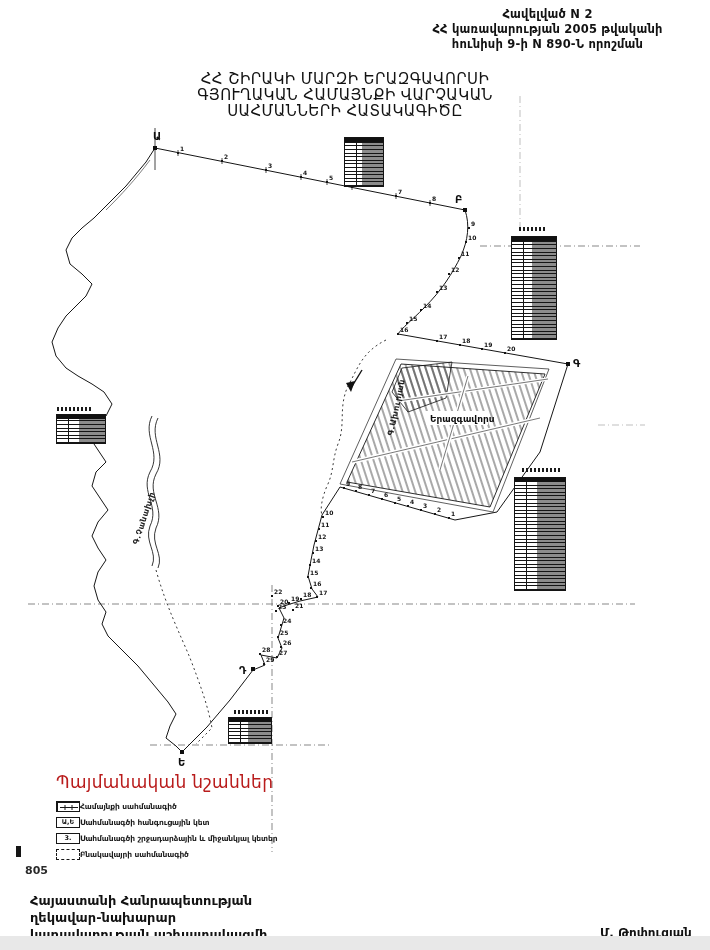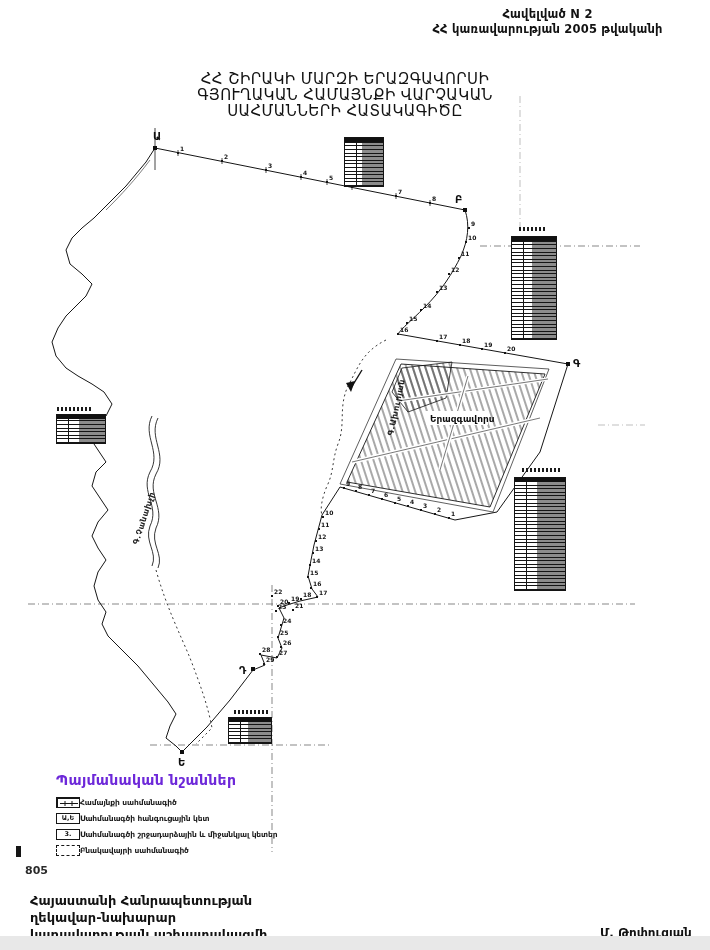--- a/index.html
+++ b/index.html
@@ -26,21 +26,21 @@
     font-size:12px;font-weight:bold;color:#121212;
   }
   .pagenum{
     position:absolute;left:25px;top:864px;font-size:11px;font-weight:bold;color:#2a2a2a;
   }
   .margin-mark{
     position:absolute;left:16px;top:846px;width:5px;height:11px;background:#151515;
   }
   
   .legend{position:absolute;left:56px;top:772px;width:260px;}
-  .legend-h{font-size:14px;font-weight:bold;color:#6d28d9;margin-bottom:6px;letter-spacing:0.3px;}
+  .legend-h{font-size:17px;font-weight:normal;color:#b91c1c;margin-bottom:6px;letter-spacing:0.3px;}
   .leg-item{display:flex;align-items:center;height:16px;}
   .leg-icon{
     width:24px;height:11px;border:1px solid #161616;box-sizing:border-box;flex:0 0 auto;
     display:flex;align-items:center;justify-content:center;
     font-size:6.5px;font-weight:bold;color:#161616;background:#fff;
   }
   .leg-icon.dashed{border-style:dashed;}
   .leg-label{font-size:7.5px;font-weight:bold;color:#1d1d1d;letter-spacing:-0.1px;}
   
   .micro-table{
@@ -70,20 +70,21 @@
   .town{font:bold 9px "DejaVu Sans","Liberation Sans",sans-serif;fill:#0e0e0e;}
 </style>
 </head>
 <body>
 
 <div class="page">
 
   <div class="hdr">
     <div>Հավելված N 2</div>
     <div>ՀՀ կառավարության 2005 թվականի</div>
+    <div>հունիսի 9-ի N 890-Ն որոշման</div>
   </div>
 
   <div class="ttl">
     <div>ՀՀ ՇԻՐԱԿԻ ՄԱՐԶԻ ԵՐԱԶԳԱՎՈՐՍԻ</div>
     <div>ԳՅՈՒՂԱԿԱՆ ՀԱՄԱՅՆՔԻ ՎԱՐՉԱԿԱՆ</div>
     <div>ՍԱՀՄԱՆՆԵՐԻ ՀԱՏԱԿԱԳԻԾԸ</div>
   </div>
 
   <svg class="map" width="710" height="950" viewBox="0 0 710 950">
     <defs>

